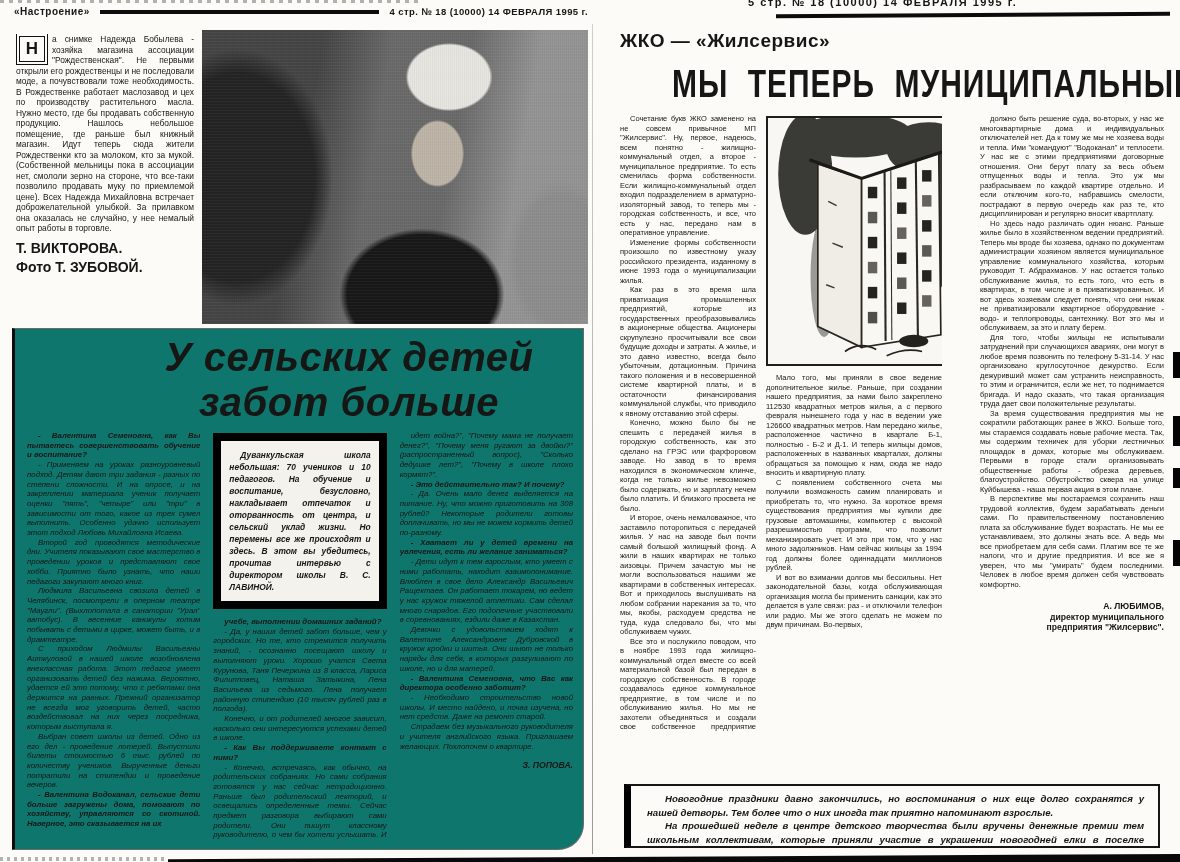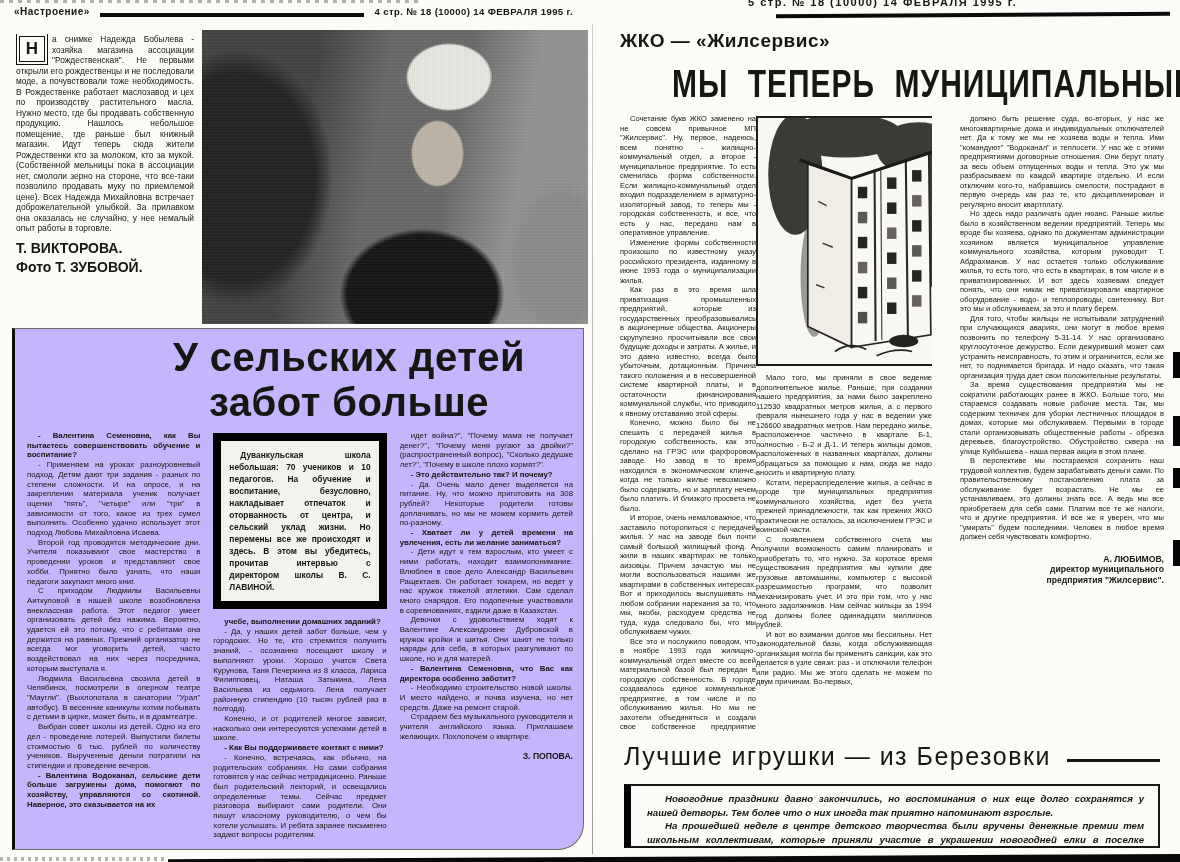--- a/index.html
+++ b/index.html
@@ -6,21 +6,21 @@
   body{
     width:1180px;height:862px;position:relative;overflow:hidden;
     background:#fcfbf7;color:#161614;
     font-family:"Liberation Sans","DejaVu Sans",sans-serif;
   }
   .page{position:absolute;top:0;height:856px;}
   #page-left{left:10px;width:580px;}
   #page-right{left:598px;width:574px;}
   .fold{position:absolute;left:592px;top:24px;bottom:8px;width:1px;background:linear-gradient(#cfcfcb,#9a9a96);}
   
-  .phead{position:absolute;top:6px;left:4px;right:17px;display:flex;align-items:flex-end;}
+  .phead{position:absolute;top:6px;left:4px;right:2px;display:flex;align-items:center;}
   .masthead{font-weight:700;font-size:10px;letter-spacing:.5px;white-space:nowrap;}
   .hrule{flex:1;height:4px;background:#0c0c0c;margin:0 10px;}
   .pinfo{font-weight:700;font-size:9.5px;white-space:nowrap;letter-spacing:.4px;}
   .rhead .pinfo{position:absolute;top:-4px;left:150px;font-size:11px;letter-spacing:1.5px;filter:blur(.4px);}
   .hrule2{position:absolute;top:13px;left:178px;right:2px;height:4px;background:#0b0b0b;transform:rotate(-.35deg);}
   .top-dots{position:absolute;left:0;top:0;width:420px;height:3px;opacity:.45;
     background:repeating-linear-gradient(90deg,#555 0 4px,transparent 4px 9px);}
   
   .photo-article{position:absolute;top:30px;left:6px;right:2px;height:298px;}
   .pa-text{position:absolute;left:0;top:4px;width:178px;height:294px;overflow:hidden;
@@ -35,36 +35,36 @@
       radial-gradient(46px 58px at 61% 42%,#beb5a7 0 54%,rgba(0,0,0,0) 58%),
       radial-gradient(125px 100px at 57% 90%,#181818 0 60%,rgba(0,0,0,0) 66%),
       radial-gradient(150px 200px at 9% 50%,#242424 0 52%,rgba(0,0,0,0) 64%),
       radial-gradient(90px 130px at 93% 78%,#8d8d8d 0 48%,rgba(0,0,0,0) 60%),
       linear-gradient(100deg,#454545 0 28%,#6a6a6a 44% 62%,#949494 78% 100%);}
   .photo-grain{position:absolute;inset:0;opacity:.8;
     background:repeating-linear-gradient(0deg,rgba(255,255,255,.05) 0 1px,transparent 1px 3px),
                repeating-linear-gradient(90deg,rgba(0,0,0,.05) 0 1px,transparent 1px 2px);}
   
   .school{position:absolute;top:328px;left:2px;right:6px;bottom:6px;
-    border:1px solid #6b6b66;border-left:3px solid #0c0c0c;border-radius:0 0 26px 0;background:#c4b5fd;}
+    border:1px solid #6b6b66;border-left:3px solid #0c0c0c;border-radius:0 0 26px 0;background:#0f766e;font-style:italic;}
   .school-head{margin:6px 18px 0 118px;text-align:center;font-size:40px;line-height:45px;
     font-weight:700;letter-spacing:.5px;}
   .cols{position:absolute;top:102px;bottom:8px;left:0;right:0;display:flex;gap:13px;
     padding:0 10px 0 12px;overflow:hidden;}
   .col{flex:1;font-size:7.8px;line-height:9.7px;text-align:justify;overflow:hidden;}
   .col p{margin:0;text-indent:11px;}
   .col p.b{font-weight:700;}
   .intro-box{border:8px solid #000000;background:#f3f2ec;padding:8px 8px;margin:2px 0 8px 0;
     font-weight:700;font-size:8.4px;line-height:12px;text-align:justify;text-indent:11px;}
   .sig{margin-top:10px;text-align:right;font-weight:700;font-size:8.6px;}
   
   .kicker{position:absolute;top:30px;left:22px;font-weight:700;font-size:19px;letter-spacing:.5px;}
   .housing-head{position:absolute;top:62px;left:74px;margin:0;font-size:30px;font-weight:700;
     letter-spacing:1px;word-spacing:10px;transform:scaleY(1.28);transform-origin:top left;white-space:nowrap;}
-  .hcols{position:absolute;top:114px;left:22px;right:8px;bottom:122px;display:flex;gap:0;overflow:hidden;}
+  .hcols{position:absolute;top:114px;left:22px;right:8px;bottom:122px;display:flex;gap:10px;overflow:hidden;}
   .hcol{font-size:7.5px;line-height:9.5px;text-align:justify;overflow:hidden;}
   .hcol p{margin:0;text-indent:10px;}
   .hcol1{width:136px;flex:none;}
   .hcol2{width:176px;flex:none;margin-right:28px;}
   .hcol3{flex:1;}
   .illus{width:206px;height:246px;border:2px solid #1e1e1c;background:#f8f7f3;margin:2px 0 7px 0;
     position:relative;z-index:2;}
   .illus svg{display:block;width:100%;height:100%;}
   .hsig{margin-top:12px;text-align:right;font-weight:700;font-size:8.6px;line-height:10.5px;}
   
@@ -106,22 +106,22 @@
     </div>
   </div>
 
   <div class="school">
     <h1 class="school-head">У сельских детей забот больше</h1>
     <div class="cols">
       <div class="col">
           <p class="b">- Валентина Семеновна, как Вы пытаетесь совершенствовать обучение и воспитание?</p>
           <p>- Применяем на уроках разноуровневый подход. Детям дают три задания - разных по степени сложности. И на опросе, и на закреплении материала ученик получает оценки "пять", "четыре" или "три" в зависимости от того, какое из трех сумел выполнить. Особенно удачно использует этот подход Любовь Михайловна Исаева.</p>
           <p>Второй год проводятся методические дни. Учителя показывают свое мастерство в проведении уроков и представляют свое хобби. Приятно было узнать, что наши педагоги закупают много книг.</p>
+          <p>Людмила Васильевна свозила детей в Челябинск, посмотрели в оперном театре "Маугли". (Выхлопотала в санатории "Урал" автобус). В весенние каникулы хотим побывать с детьми в цирке, может быть, и в драмтеатре.</p>
           <p>С приходом Людмилы Васильевны Аиткуловой в нашей школе возобновлена внеклассная работа. Этот педагог умеет организовать детей без нажима. Вероятно, удается ей это потому, что с ребятами она держится на равных. Прежний организатор не всегда мог уговорить детей, часто воздействовал на них через посредника, которым выступала я.</p>
-          <p>Людмила Васильевна свозила детей в Челябинск, посмотрели в оперном театре "Маугли". (Выхлопотала в санатории "Урал" автобус). В весенние каникулы хотим побывать с детьми в цирке, может быть, и в драмтеатре.</p>
           <p>Выбран совет школы из детей. Одно из его дел - проведение лотерей. Выпустили билеты стоимостью 6 тыс. рублей по количеству учеников. Вырученные деньги потратили на стипендии и проведение вечеров.</p>
           <p class="b">- Валентина Водоканал, сельские дети больше загружены дома, помогают по хозяйству, управляются со скотиной. Наверное, это сказывается на их</p>
         </div>
       <div class="col">
         <div class="intro-box">Дуванкульская школа небольшая: 70 учеников и 10 педагогов. На обучение и воспитание, безусловно, накладывает отпечаток и оторванность от центра, и сельский уклад жизни. Но перемены все же происходят и здесь. В этом вы убедитесь, прочитав интервью с директором школы В. С. ЛАВИНОЙ.</div>
         <div>
             <p class="b">учебе, выполнении домашних заданий?</p>
             <p>- Да, у наших детей забот больше, чем у городских. Но те, кто стремится получить знаний, - осознанно посещают школу и выполняют уроки. Хорошо учатся Света Курунова, Таня Печеркина из 8 класса, Лариса Филипповец, Наташа Затыкина, Лена Васильева из седьмого. Лена получает районную стипендию (10 тысяч рублей раз в полгода).</p>
             <p>Конечно, и от родителей многое зависит, насколько они интересуются успехами детей в школе.</p>
             <p class="b">- Как Вы поддерживаете контакт с ними?</p>
@@ -213,45 +213,40 @@
           </g>
           <g stroke="#24221d" stroke-width="1.6" fill="none">
             <path d="M60,224 q14,-10 30,-2"></path>
               <path d="M100,228 q18,-8 34,-4"></path>
           </g>
           <ellipse cx="126" cy="214" rx="14" ry="6" fill="#24221d"></ellipse>
         </svg>
       </div>
       <div>
           <p>Мало того, мы приняли в свое ведение дополнительное жилье. Раньше, при создании нашего предприятия, за нами было закреплено 112530 квадратных метров жилья, а с первого февраля нынешнего года у нас в ведении уже 126600 квадратных метров. Нам передано жилье, расположенное частично в квартале Б-1, полностью - Б-2 и Д-1. И теперь жильцы домов, расположенных в названных кварталах, должны обращаться за помощью к нам, сюда же надо вносить и квартирную плату.</p>
-          <p>Кстати, перераспределение жилья, а сейчас в городе три муниципальных предприятия коммунального хозяйства, идет без учета прежней принадлежности, так как прежних ЖКО практически не осталось, за исключением ГРЭС и воинской части.</p>
           <p>С появлением собственного счета мы получили возможность самим планировать и приобретать то, что нужно. За короткое время существования предприятия мы купили две грузовые автомашины, компьютер с высокой разрешимостью программ, что позволит механизировать учет. И это при том, что у нас много задолжников. Нам сейчас жильцы за 1994 год должны более одиннадцати миллионов рублей.</p>
           <p>И вот во взимании долгов мы бессильны. Нет законодательной базы, когда обслуживающая организация могла бы применить санкции, как это делается в узле связи: раз - и отключили телефон или радио. Мы же этого сделать не можем по двум причинам. Во-первых,</p>
         </div>
     </div>
     <div class="hcol hcol3">
       <div>
           <p>должно быть решение суда, во-вторых, у нас же многоквартирные дома и индивидуальных отключателей нет. Да к тому же мы не хозяева воды и тепла. Ими "командуют" "Водоканал" и теплосети. У нас же с этими предприятиями договорные отношения. Они берут плату за весь объем отпущенных воды и тепла. Это уж мы разбрасываем по каждой квартире отдельно. И если отключим кого-то, набравшись смелости, пострадают в первую очередь как раз те, кто дисциплинирован и регулярно вносит квартплату.</p>
           <p>Но здесь надо различать один нюанс. Раньше жилье было в хозяйственном ведении предприятий. Теперь мы вроде бы хозяева, однако по документам администрации хозяином является муниципальное управление коммунального хозяйства, которым руководит Т. Абдрахманов. У нас остается только обслуживание жилья, то есть того, что есть в квартирах, в том числе и в приватизированных. И вот здесь хозяевам следует понять, что они никак не приватизировали квартирное оборудование - водо- и теплопроводы, сантехнику. Вот это мы и обслуживаем, за это и плату берем.</p>
           <p>Для того, чтобы жильцы не испытывали затруднений при случающихся авариях, они могут в любое время позвонить по телефону 5-31-14. У нас организовано круглосуточное дежурство. Если дежуривший может сам устранить неисправность, то этим и ограничится, если же нет, то поднимается бригада. И надо сказать, что такая организация труда дает свои положительные результаты.</p>
           <p>За время существования предприятия мы не сократили работающих ранее в ЖКО. Больше того, мы стараемся создавать новые рабочие места. Так, мы содержим техничек для уборки лестничных площадок в домах, которые мы обслуживаем. Первыми в городе стали организовывать общественные работы - обрезка деревьев, благоустройство. Обустройство сквера на улице Куйбышева - наша первая акция в этом плане.</p>
           <p>В перспективе мы постараемся сохранить наш трудовой коллектив, будем зарабатывать деньги сами. По правительственному постановлению плата за обслуживание будет возрастать. Не мы ее устанавливаем, это должны знать все. А ведь мы все приобретаем для себя сами. Платим все те же налоги, что и другие предприятия. И все же я уверен, что мы "умирать" будем последними. Человек в любое время должен себя чувствовать комфортно.</p>
         </div>
       <div class="hsig">
         <div>А. ЛЮБИМОВ,</div>
         <div>директор муниципального</div>
         <div>предприятия "Жилсервис".</div>
       </div>
     </div>
   </div>
 
-  <div class="toys-head">
-    <span class="toys-title">Лучшие игрушки — из Березовки</span>
-    <span class="toys-rule"></span>
-  </div>
   <div class="toys-box">
     <div>
         <p class="b">Новогодние праздники давно закончились, но воспоминания о них еще долго сохранятся у нашей детворы. Тем более что о них иногда так приятно напоминают взрослые.</p>
         <p class="b">На прошедшей неделе в центре детского творчества были вручены денежные премии тем школьным коллективам, которые приняли участие в украшении новогодней елки в поселке Увельском. Призерами стали школьники из Березовки. Второе место заняли ребята из Каменской школы, а третье досталось учащимся Увельской средней школы N 2. Поощрены также Мкрининская и Шумаковская школы.</p>
       </div>
 
   </div>
 </div>
 
 <div class="bottom-dots"></div>

